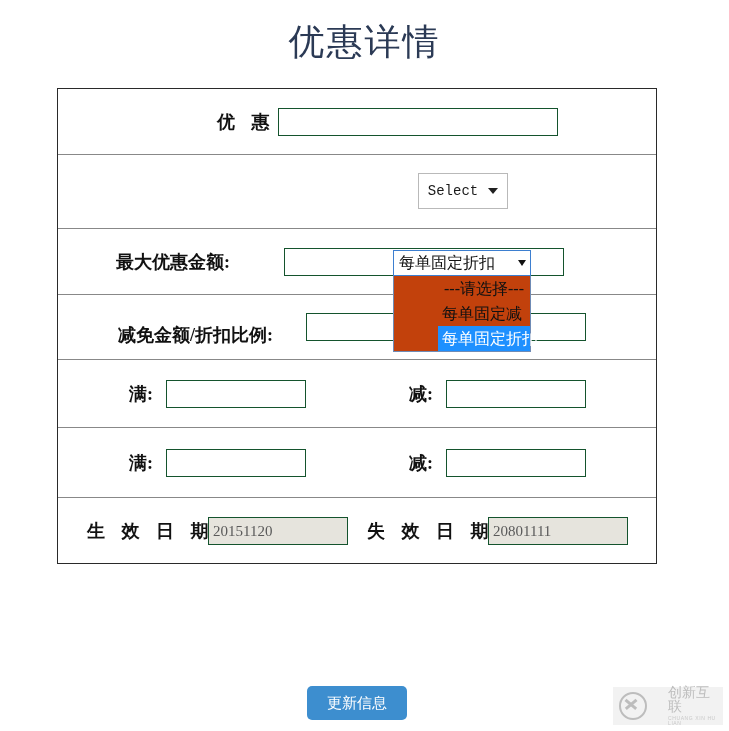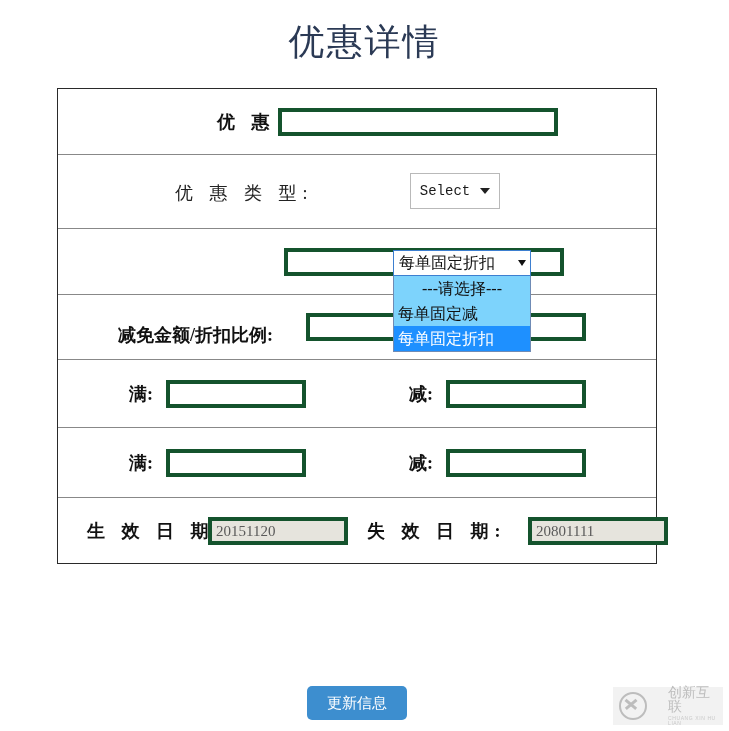--- a/index.html
+++ b/index.html
@@ -74,21 +74,21 @@
   .lbl-spaced {
     letter-spacing: 6px;
   }
   .lbl-light {
     font-weight: normal;
     color: #222;
   }
 
   .txt-input {
     box-sizing: border-box;
-    border: 4px solid #14532d;
+    border: 1px solid #14532d;
     background: #ffffff;
     height: 28px;
     font-size: 15px;
     font-family: "Liberation Serif", "DejaVu Serif", serif;
     color: #333;
     padding: 0 4px;
     outline: none;
   }
   .txt-input.disabled-input {
     background: #e6e4dd;
@@ -150,21 +150,22 @@
   .select-open-head .caret2 {
     width: 0; height: 0;
     border-left: 4px solid transparent;
     border-right: 4px solid transparent;
     border-top: 6px solid #111;
   }
   .option-list {
     box-sizing: border-box;
     border: 1px solid #6f8bb5;
     border-top: none;
-    background: #7dd3fc;
+    background: #c2410c;
+    padding-left: 44px;
   }
   .option {
     box-sizing: border-box;
     height: 25px;
     line-height: 25px;
     padding-left: 4px;
     font-size: 16px;
     color: #111;
     white-space: nowrap;
     font-family: "Liberation Serif", "DejaVu Serif", serif;
@@ -260,31 +261,31 @@
 
   <div class="form-row row-1">
     <div class="cell-inner">
       <span class="lbl lbl-spaced abs" style="left:159px; top:21px;">优 惠 名 称:</span>
       <input class="txt-input abs" type="text" style="left: 220px; top: 19px; width: 280px;" value="">
     </div>
   </div>
 
   <div class="form-row row-2">
     <div class="cell-inner">
-      <span class="lbl lbl-spaced lbl-light abs" style="left:117px; top:26px;">优 惠 类 型:</span>
-      <div class="select-closed abs" style="left:352px; top:18px;">
+      <div class="select-closed abs" style="left:360px; top:18px;">
         <span>Select</span>
         <span class="caret"></span>
       </div>
     </div>
   </div>
 
 
   <div class="form-row row-4">
     <div class="cell-inner">
+      <span class="lbl abs" style="left:58px; top:21px;">最大优惠金额:</span>
       <input class="txt-input abs" type="text" style="left: 226px; top: 19px; width: 280px;" value="">
     </div>
   </div>
 
   <div class="form-row row-5">
     <div class="cell-inner">
       <span class="lbl abs" style="left:60px; top:20px;margin-top:8px;">减免金额/折扣比例:</span>
       <input class="txt-input abs" type="text" style="left: 248px; top: 18px; width: 280px;" value="">
     </div>
   </div>
@@ -305,21 +306,21 @@
       <span class="lbl abs" style="left:351px; top:23px;">减:</span>
       <input class="txt-input abs" type="text" style="left: 388px; top: 21px; width: 140px;" value="">
     </div>
   </div>
 
   <div class="form-row row-8">
     <div class="cell-inner">
       <span class="lbl lbl-spaced abs" style="left:29px; top:21px;">生 效 日 期:</span>
       <input class="txt-input disabled-input abs" type="text" readonly="" style="left: 150px; top: 19px; width: 140px;" value="20151120">
       <span class="lbl lbl-spaced abs" style="left:309px; top:21px;">失 效 日 期:</span>
-      <input class="txt-input disabled-input abs" type="text" readonly="" style="left: 430px; top: 19px; width: 140px; margin-left: 40px;" value="20801111">
+      <input class="txt-input disabled-input abs" type="text" readonly="" style="left: 430px; top: 19px; width: 140px;" value="20801111">
     </div>
   </div>
 
 </div>
 
 <div class="select-open-wrap">
   <div class="select-open-head">
     <span class="sel-val">每单固定折扣</span>
     <span class="caret2"></span>
   </div>

